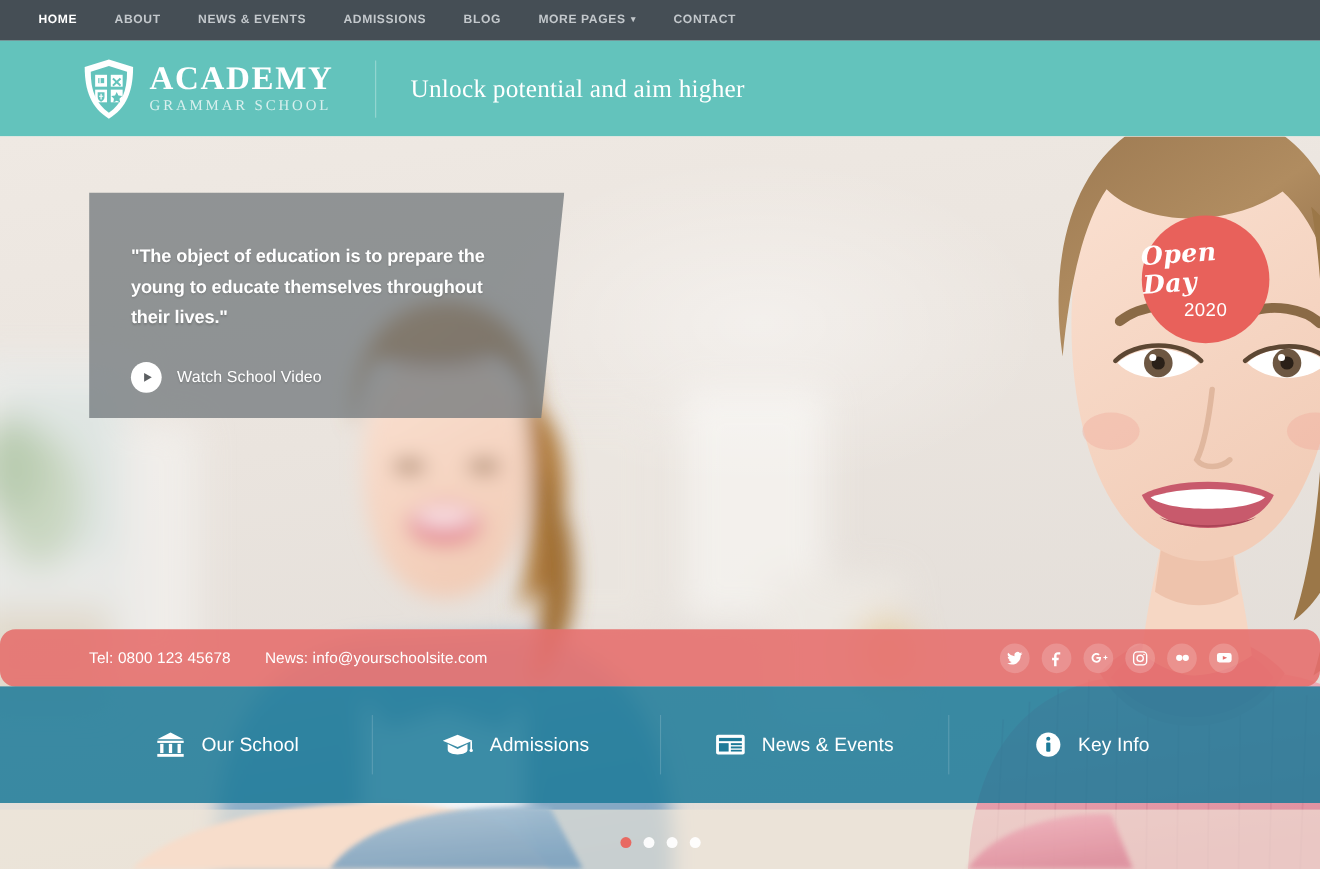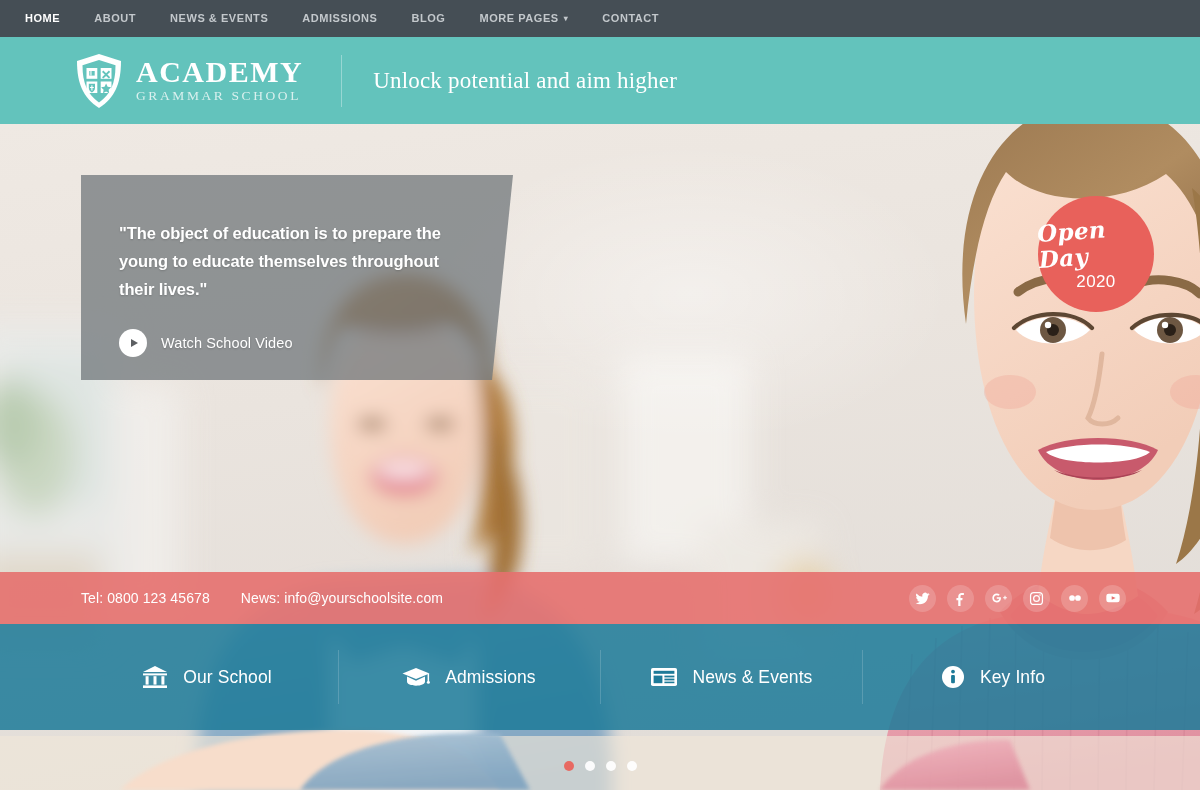--- a/index.html
+++ b/index.html
@@ -9,21 +9,21 @@
     background:#ffffff;
     -webkit-font-smoothing:antialiased;
   }
   .page { position:relative; width:1200px; height:790px; overflow:hidden; }
 
   
   .topnav {
     position:absolute; top:0; left:0; width:1200px; height:37px;
     background:#454e55; display:flex; align-items:center;
   }
-  .topnav .inner { display:flex; align-items:center; padding-left:8px; gap:0; }
+  .topnav .inner { display:flex; align-items:center; padding-left:18px; gap:0; }
   .navitem {
     color:#c3c8cc; font-size:11px; letter-spacing:.55px; font-weight:600;
     padding:0 17px; line-height:37px; white-space:nowrap; cursor:pointer;
     text-transform:uppercase;
   }
   .navitem.active { color:#ffffff; font-weight:700; }
   .navitem .caret { display:inline-block; margin-left:5px; font-size:8px; position:relative; top:-1px; }
 
   
   .brandbar {
@@ -94,21 +94,21 @@
   .openday .ttl {
     font-family:"DejaVu Serif", serif; font-style:italic; font-weight:700;
     color:#ffffff; font-size:23px; letter-spacing:.3px; line-height:26px;
     transform:rotate(-4deg);
   }
   .openday .yr { color:#ffffff; font-size:17px; margin-top:3px; letter-spacing:.4px; }
 
   
   .contactbar {
     position:absolute; left:0; top:448px; width:1200px; height:52px;
-    background:rgba(229,112,110,.9); display:flex; align-items:center;
+    background:rgba(229,112,110,.9); display:flex; align-items:center;border-radius:14px;
   }
   .contactbar .ct {
     color:#ffffff; font-size:14px; letter-spacing:.1px;
   }
   .contactbar .tel { margin-left:81px; }
   .contactbar .em { margin-left:31px; }
   .socials { margin-left:auto; margin-right:74px; display:flex; gap:11px; }
   .soc {
     width:27px; height:27px; border-radius:50%; background:rgba(255,255,255,.18);
     display:flex; align-items:center; justify-content:center; cursor:pointer;

